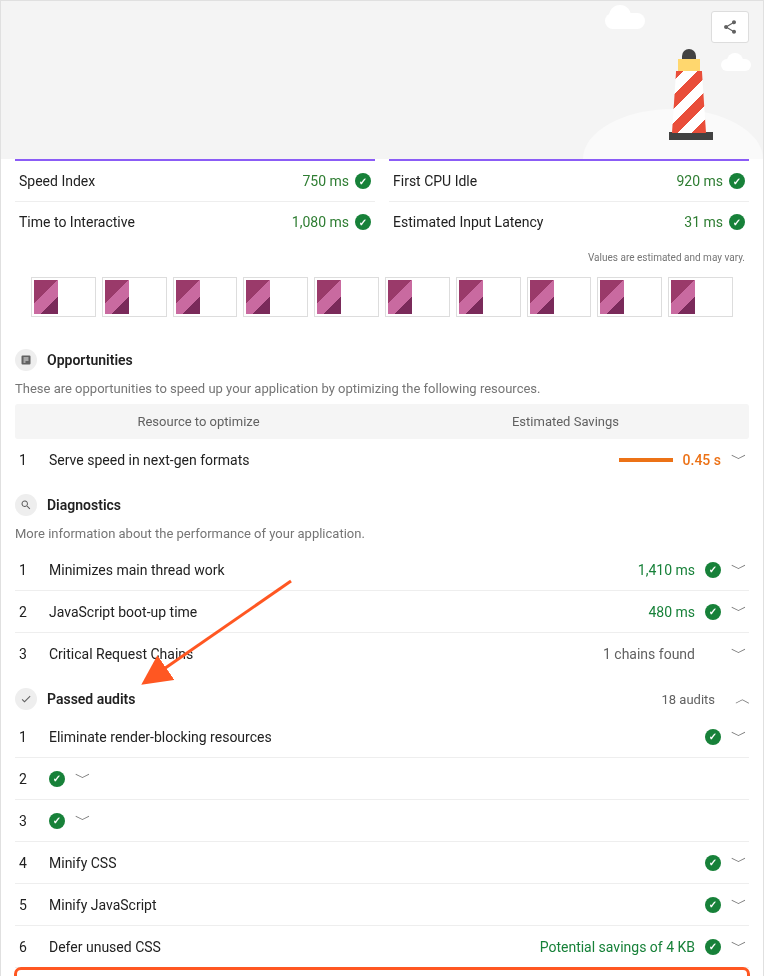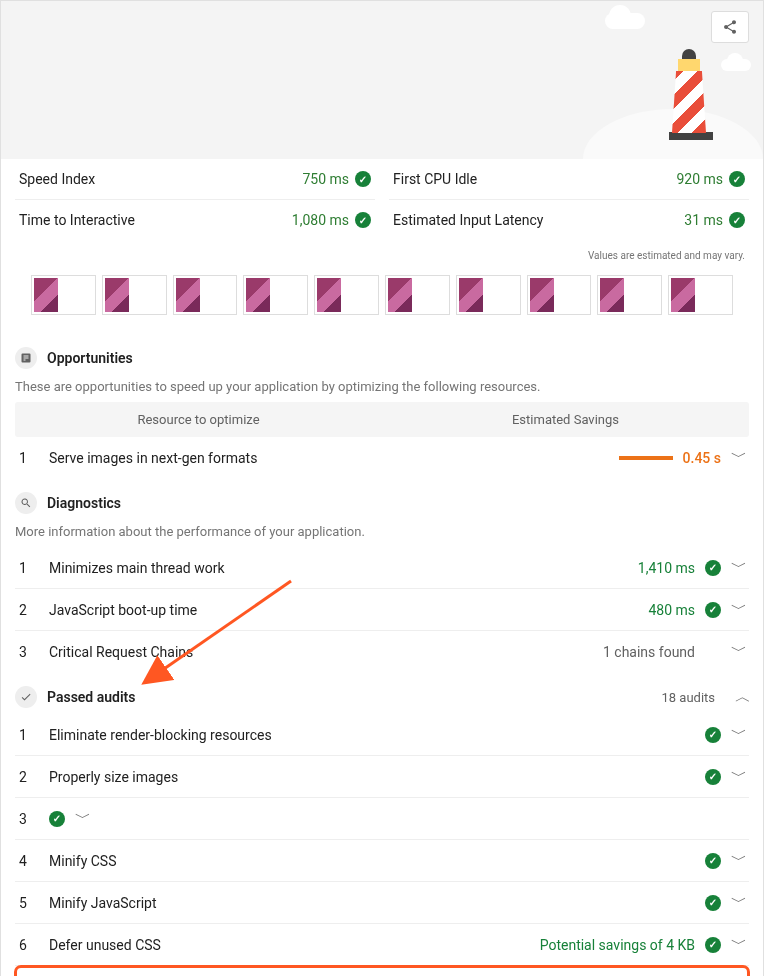--- a/index.html
+++ b/index.html
@@ -77,21 +77,21 @@
     margin-top: -1px;
   }
   .metric-col { flex: 1; }
   .metric-row {
     display: flex;
     align-items: center;
     justify-content: space-between;
     padding: 12px 4px;
     border-top: 1px solid #eee;
   }
-  .metric-col .metric-row:first-child { border-top: 1px solid #8b5cf6; }
+  .metric-col .metric-row:first-child { border-top: 3px solid #8b5cf6; }
   .metric-label { color: #212121; }
   .metric-value { color: #2e7d32; font-weight: 400; display:flex;align-items:center;gap:6px;}
   .pass-dot {
     width: 16px; height: 16px; border-radius: 50%;
     background: #178139;
     display: inline-flex; align-items:center; justify-content:center;
     color:#fff; font-size:10px; font-weight:bold;
   }
   .estimated-note {
     text-align: right;
@@ -256,21 +256,21 @@
       <div class="section-title">Opportunities</div>
     </div>
     <div class="section-desc">These are opportunities to speed up your application by optimizing the following resources.</div>
     <div class="opp-header">
       <div>Resource to optimize</div>
       <div>Estimated Savings</div>
     </div>
     <div id="opp-list">
         <div class="audit-row">
     <span class="audit-idx">1</span>
-    <span class="audit-title">Serve images in next-gen formats</span>
+    <span class="audit-title">Serve speed in next-gen formats</span>
     <span class="audit-right">
       <span class="savings-bar"></span>
       <span class="savings-text">0.45 s</span>
       <span class="chevron">﹀</span>
     </span>
         </div>
       </div>
   </div>
 
   <div class="section">
@@ -332,21 +332,20 @@
     <span class="audit-idx">1</span>
     <span class="audit-title">Eliminate render-blocking resources</span>
     <span class="audit-right">
 
       <span class="pass-dot">✓</span>
       <span class="chevron">﹀</span>
     </span>
         </div>
         <div class="audit-row">
     <span class="audit-idx">2</span>
-    <span class="audit-title">Properly size images</span>
     <span class="audit-right">
 
       <span class="pass-dot">✓</span>
       <span class="chevron">﹀</span>
     </span>
         </div>
         <div class="audit-row">
     <span class="audit-idx">3</span>
     <span class="audit-right">
 

